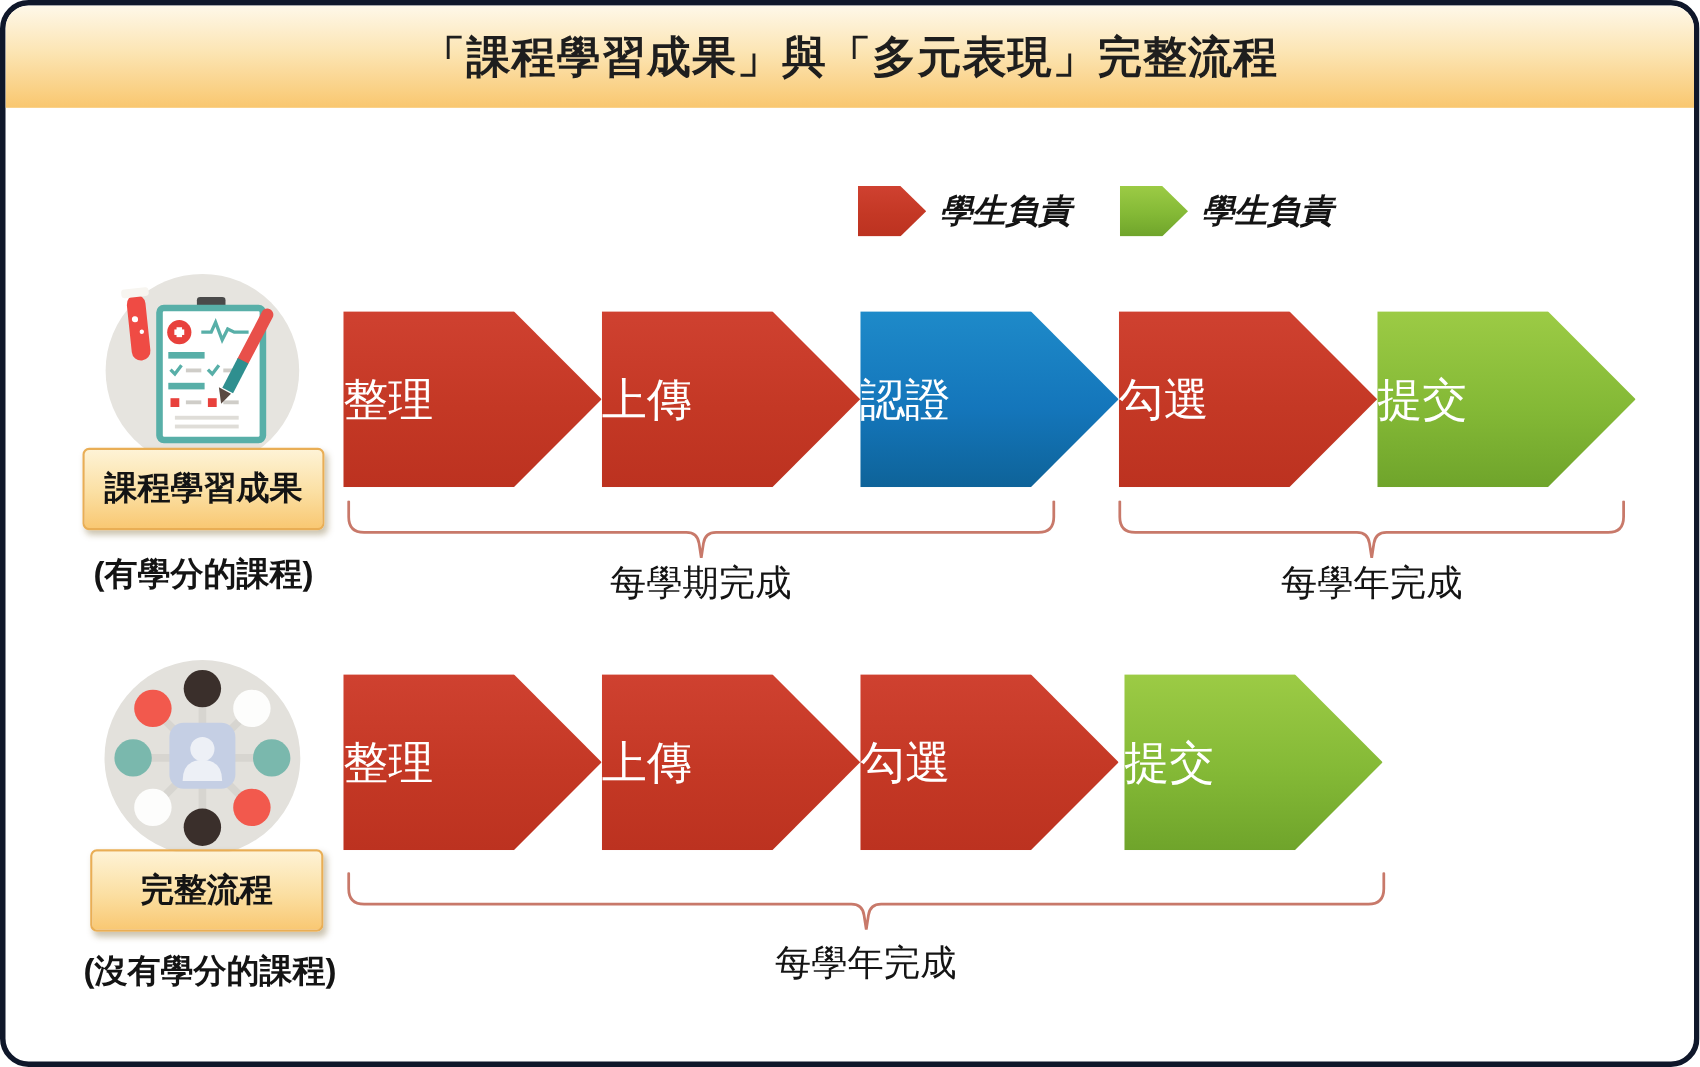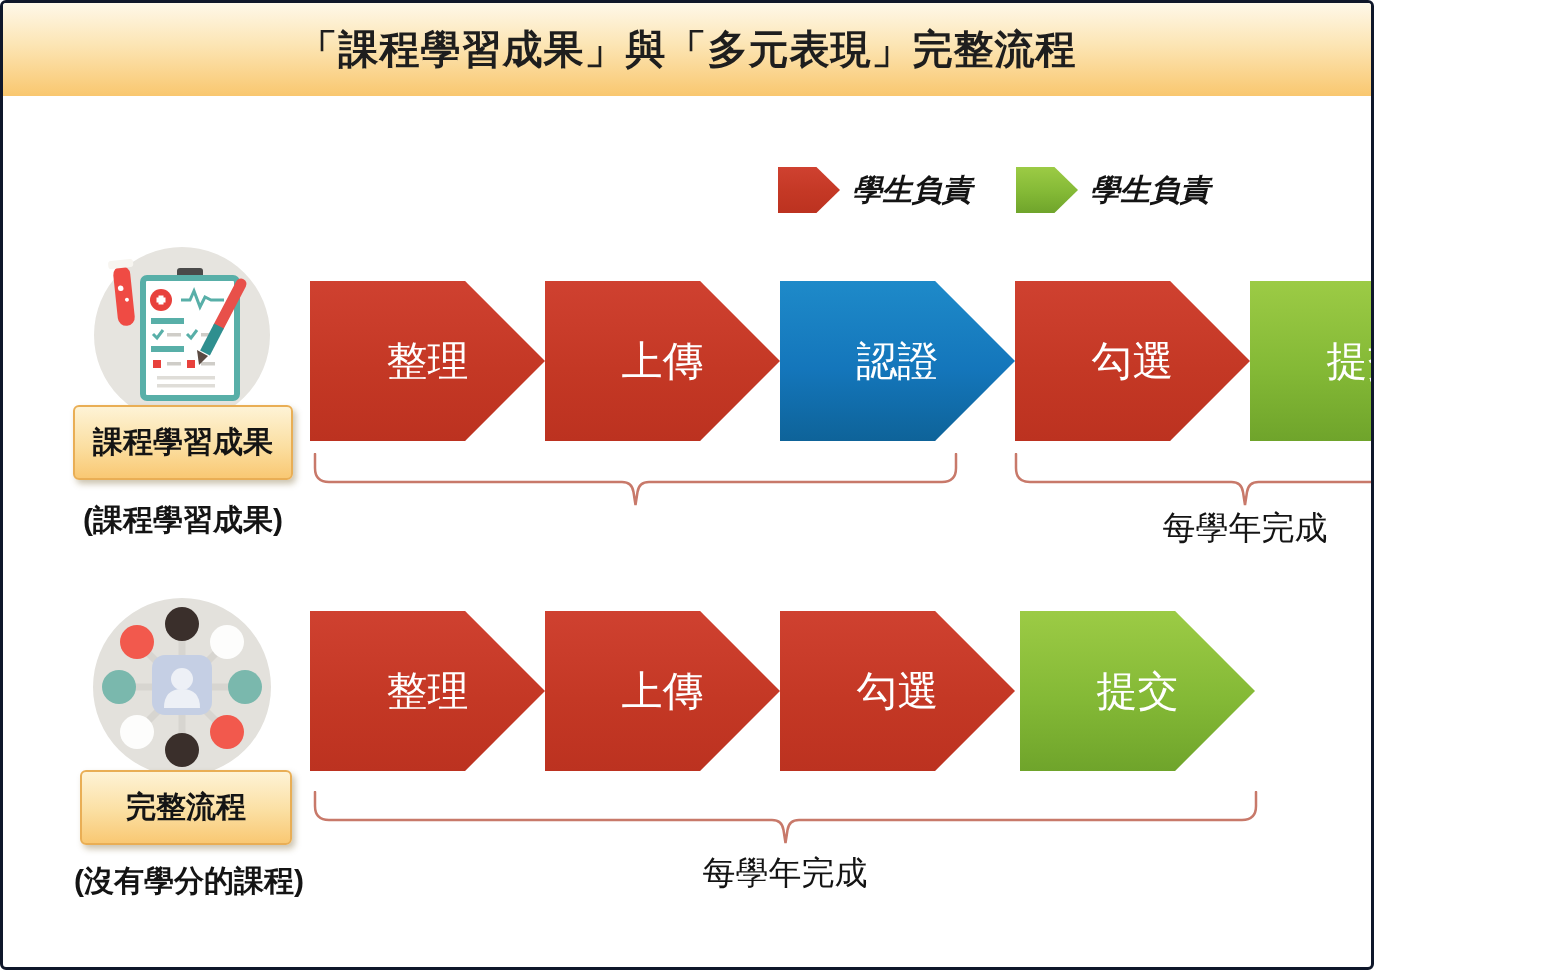--- a/index.html
+++ b/index.html
@@ -1,38 +1,38 @@
 <!DOCTYPE html>
 <html><head>
 <meta charset="utf-8">
 <style>
   html,body { margin:0; padding:0; background:#ffffff; }
   .page {
-    position:relative; width:1374px; height:970px; box-sizing:border-box;
-    border:3px solid #0f172a; border-radius:6px; background:#ffffff;
+    position:relative; width:1545px; height:970px; box-sizing:border-box;
+    border:5px solid #0f172a; border-radius:26px; background:#ffffff;
     overflow:hidden;
     font-family:"Liberation Sans","DejaVu Sans",sans-serif;
   }
   
   .title-bar {
     position:absolute; top:0; left:0; right:0; height:93px;
     background:linear-gradient(180deg,#FEF8E9 0%,#FCE5B4 45%,#F9C76F 100%);
     display:flex; align-items:center; justify-content:center;
   }
   .title-bar h1 { margin:0; font-size:40px; font-weight:bold; color:#1E1E1E; letter-spacing:1px; }
   
   .legend { position:absolute; top:164px; left:775px; display:flex; gap:44px; align-items:center; }
   .legend-item { display:flex; align-items:center; gap:12px;font-style:italic; }
   .legend-marker { width:62px; height:46px; clip-path:polygon(0 0,62% 0,100% 50%,62% 100%,0 100%); }
   .legend-label { font-size:30px; font-weight:bold; color:#141414; white-space:nowrap; }
   
   .arrow {
     position:absolute; width:235px; height:160px;
     clip-path:polygon(0 0,66% 0,100% 50%,66% 100%,0 100%);
-    display:flex; align-items:center; justify-content:center;
+    display:flex; align-items:center; 
     box-sizing:border-box;
   }
   .arrow-label { font-size:41px; color:#ffffff; white-space:nowrap; }
   .owner-student { background:linear-gradient(180deg,#CF4130 0%,#C43825 55%,#BC3220 100%); }
   .owner-teacher { background:linear-gradient(180deg,#1E8AC9 0%,#1476BB 55%,#0E6399 100%); }
   .owner-admin   { background:linear-gradient(180deg,#9CCB45 0%,#84B936 55%,#6FA42B 100%); }
   
   .label-box {
     position:absolute; display:flex; align-items:center; justify-content:center;
     background:linear-gradient(180deg,#FEF3D6 0%,#FBDFA2 55%,#F9C873 100%);
@@ -115,25 +115,26 @@
   <div class="arrow owner-student" style="left:1012px;top:278px">
     <span class="arrow-label">勾選</span>
   </div>
   <div class="arrow owner-admin" style="left:1247px;top:278px">
     <span class="arrow-label">提交</span>
   </div>
 
   <div class="label-box" style="left:70px;top:402px;width:216px;height:71px">
     <span>課程學習成果</span>
   </div>
-  <div class="sub-label" style="left:180px;top:497px">(課程學習成果)</div>
+  <div class="sub-label" style="left:180px;top:497px">(有學分的課程)</div>
 
   <svg class="brace" style="left:310px;top:450px" width="645" height="56" viewBox="0 0 645 56">
     <path d="M2 1 L2 15 Q2 29 16 29 L309 29 Q319 29 320.5 39 L322.5 52 L324.5 39 Q326 29 336 29 L629 29 Q643 29 643 15 L643 1" stroke="#C8796A" stroke-width="2.5" fill="none" stroke-linecap="round"></path>
   </svg>
+  <div class="brace-label" style="left:632px;top:503px">每學期完成</div>
 
   <svg class="brace" style="left:1011px;top:450px" width="462" height="56" viewBox="0 0 462 56">
     <path d="M2 1 L2 15 Q2 29 16 29 L217.5 29 Q227.5 29 229 39 L231 52 L233 39 Q234.5 29 244.5 29 L446 29 Q460 29 460 15 L460 1" stroke="#C8796A" stroke-width="2.5" fill="none" stroke-linecap="round"></path>
   </svg>
   <div class="brace-label" style="left:1242px;top:503px">每學年完成</div>
 
   <svg class="row-icon" style="left:88px;top:593px" width="182" height="182" viewBox="0 0 182 182">
     <circle cx="91" cy="91" r="89" fill="#E3E1DC"></circle>
     <g stroke="#D7D5D0" stroke-width="7">
       <line x1="91" y1="91" x2="91" y2="28"></line>

